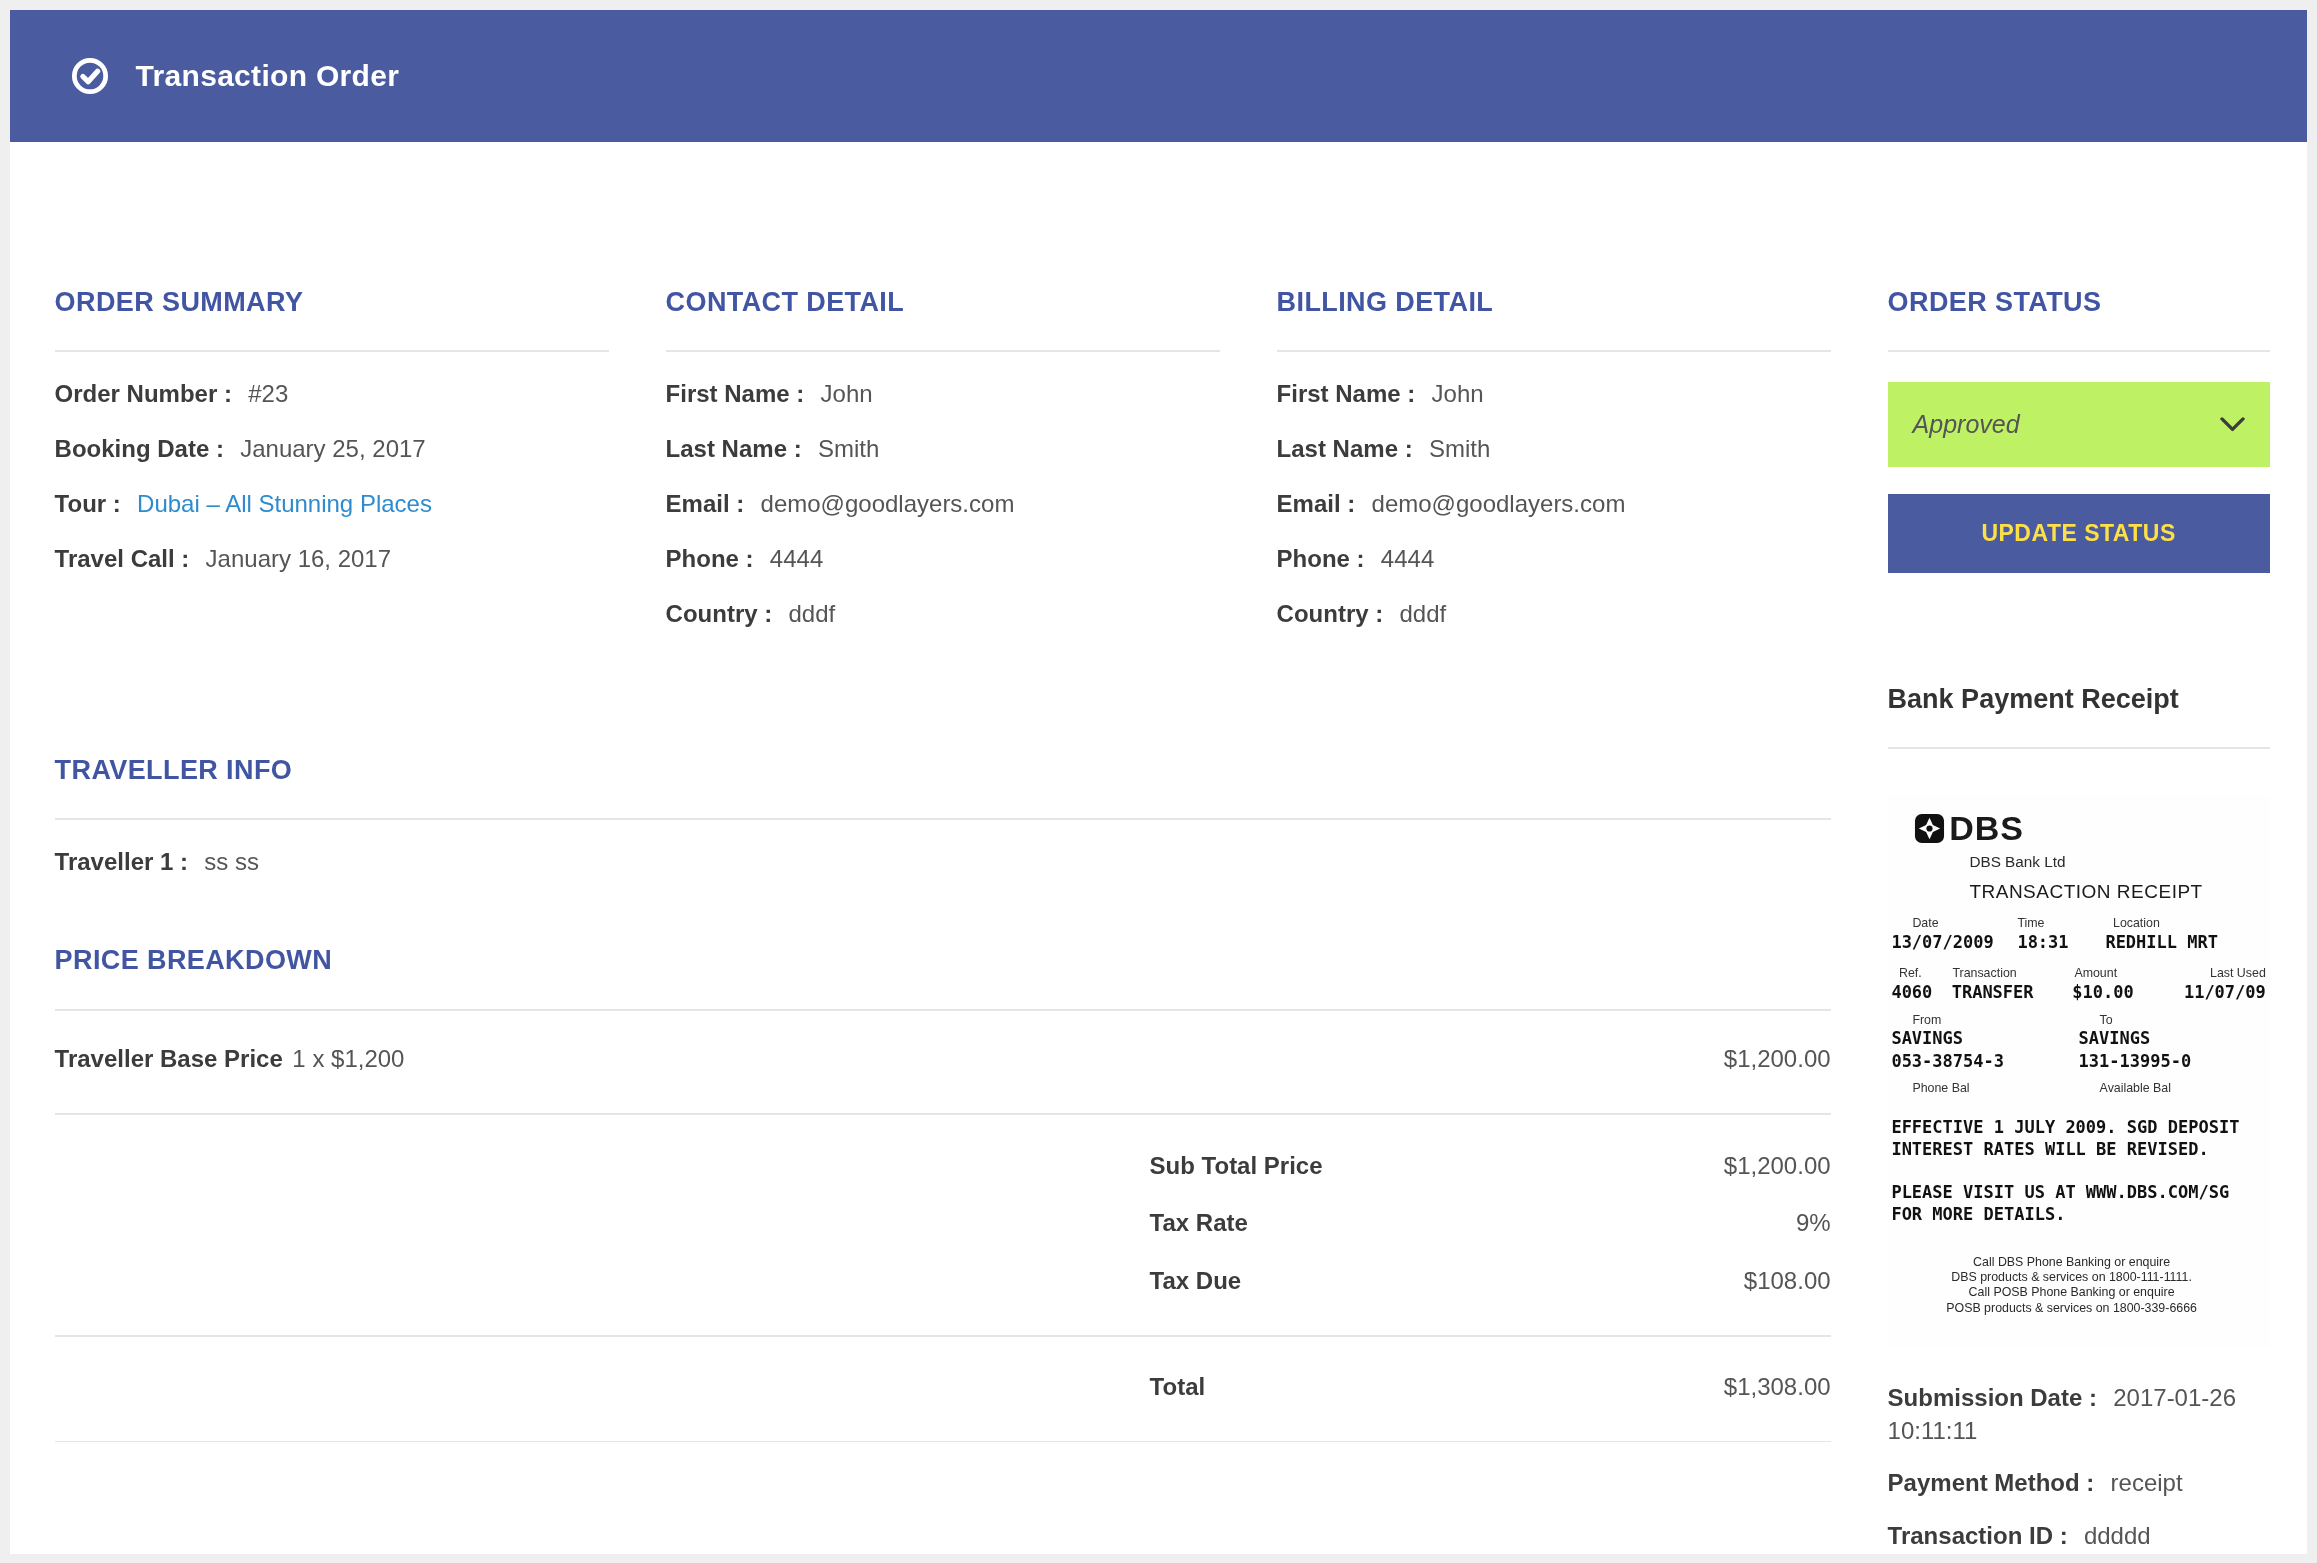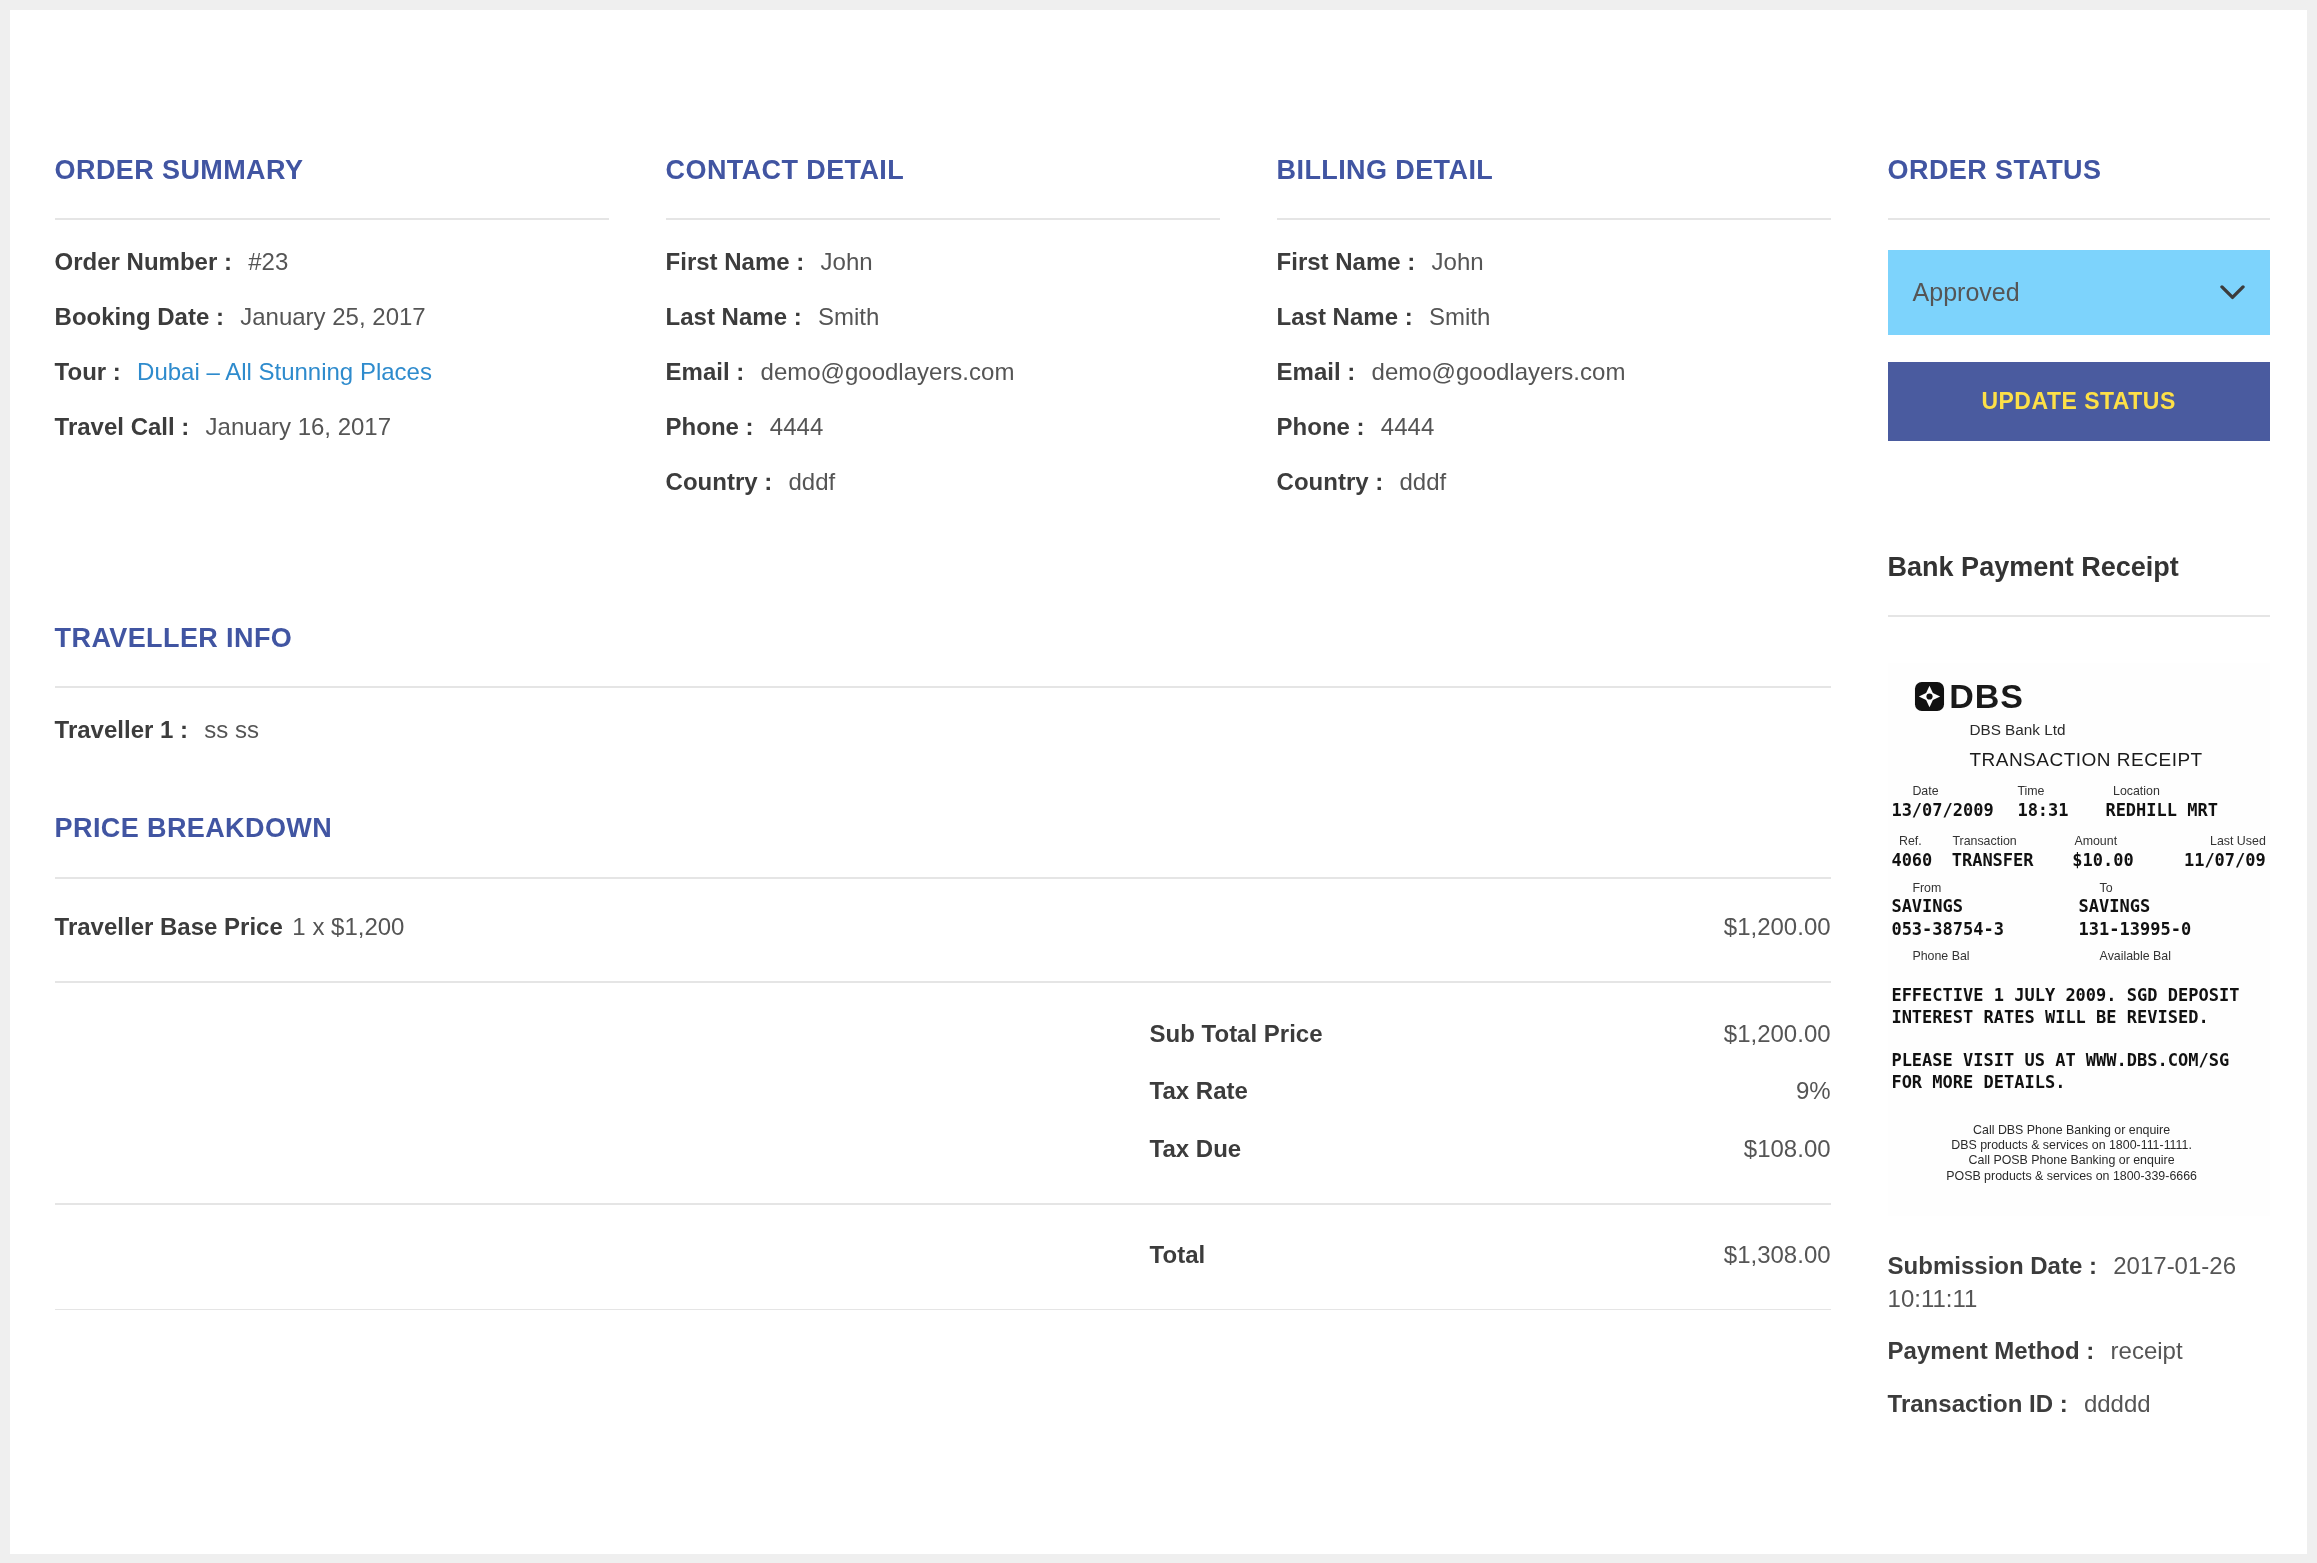--- a/index.html
+++ b/index.html
@@ -54,22 +54,22 @@
   .summary-row { display:flex; font-size:24px; line-height:25px; margin-bottom:32.5px; }
   .summary-row:last-child { margin-bottom:0; }
   .summary-row .s-lbl { font-weight:bold; color:#3c3c3c; margin-left:1095px; }
   .summary-row .amount { margin-left:auto; }
   .total-row { display:flex; font-size:24px; padding:36px 0 40px 0; }
   .total-row .s-lbl { font-weight:bold; color:#3c3c3c; margin-left:1095px; }
   .total-row .amount { margin-left:auto; }
 
   
   .status-select {
-    margin-top:30px; height:85px; background:#7dd3fc; border:none; width:100%;
-    display:flex; align-items:center; padding:0 25px; cursor:pointer;
+    margin-top:30px; height:85px; background:#bef264; border:none; width:100%;
+    display:flex; align-items:center; padding:0 25px; cursor:pointer;font-style:italic;
   }
   .status-select .sel-text { font-size:25px; color:#555; }
   .status-select .chev { margin-left:auto; width:25px; height:15.3px; display:inline-flex; }
   .update-btn {
     margin-top:27px; width:100%; height:79px; background:#4a5b9f; border:none;
     color:#fde047; font-family:"Liberation Sans",sans-serif; font-size:23px; font-weight:bold;
     letter-spacing:0.5px; cursor:pointer; display:flex; align-items:center; justify-content:center;
   }
 
   .receipt-sect { margin-top:111px; }
@@ -102,20 +102,29 @@
 
   .payment-info { margin-top:34px; }
   .payment-info .row { line-height:32.5px; margin-bottom:20px; }
 </style>
 </head>
 <body>
 
 <div class="page">
   <div class="card">
 
+    <header class="topbar">
+      <span class="check-icon">
+        <svg viewBox="0 0 40 40" width="38" height="38">
+          <circle cx="20" cy="20" r="16.5" fill="none" stroke="#ffffff" stroke-width="5"></circle>
+          <path d="M12.5 20.5 L18 26 L28 15" fill="none" stroke="#ffffff" stroke-width="5.5" stroke-linecap="round" stroke-linejoin="round"></path>
+        </svg>
+      </span>
+      <h1>Transaction Order</h1>
+    </header>
 
     <div class="content">
 
       <div class="main-col">
 
         <div class="top-grid">
 
           <section class="sect">
             <h2 class="sec-head">ORDER SUMMARY</h2>
             <div class="divider"></div>

